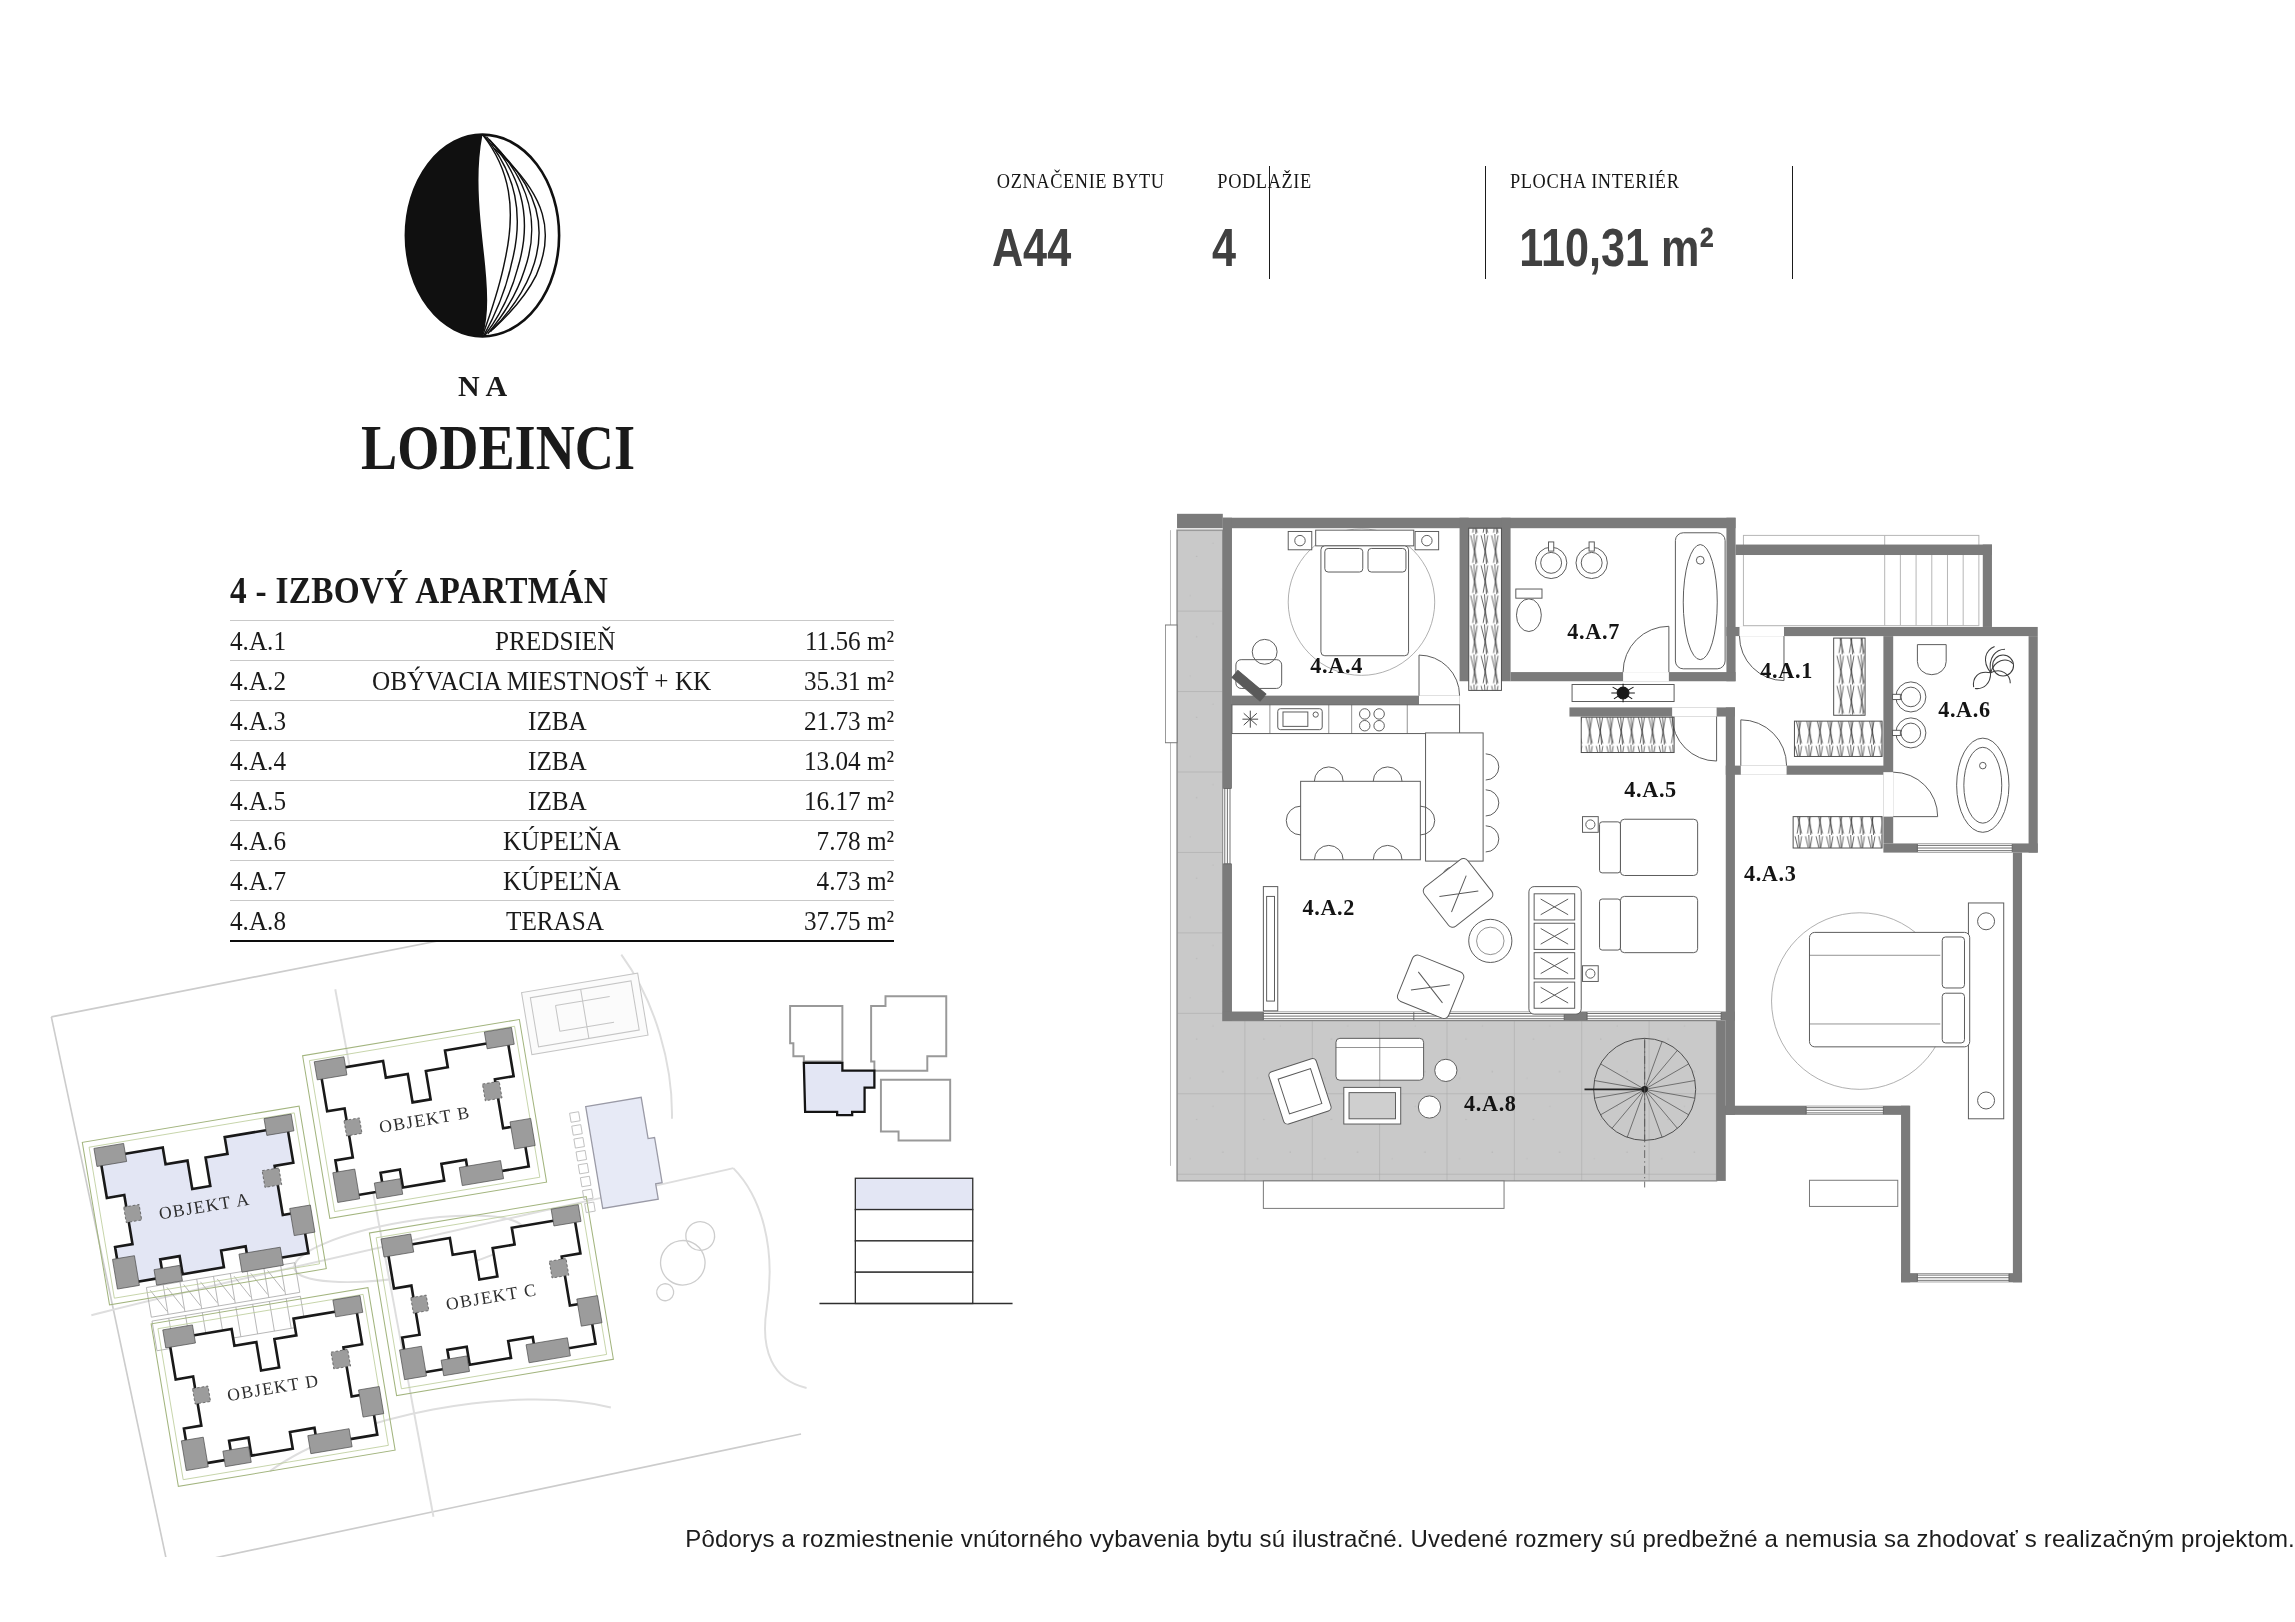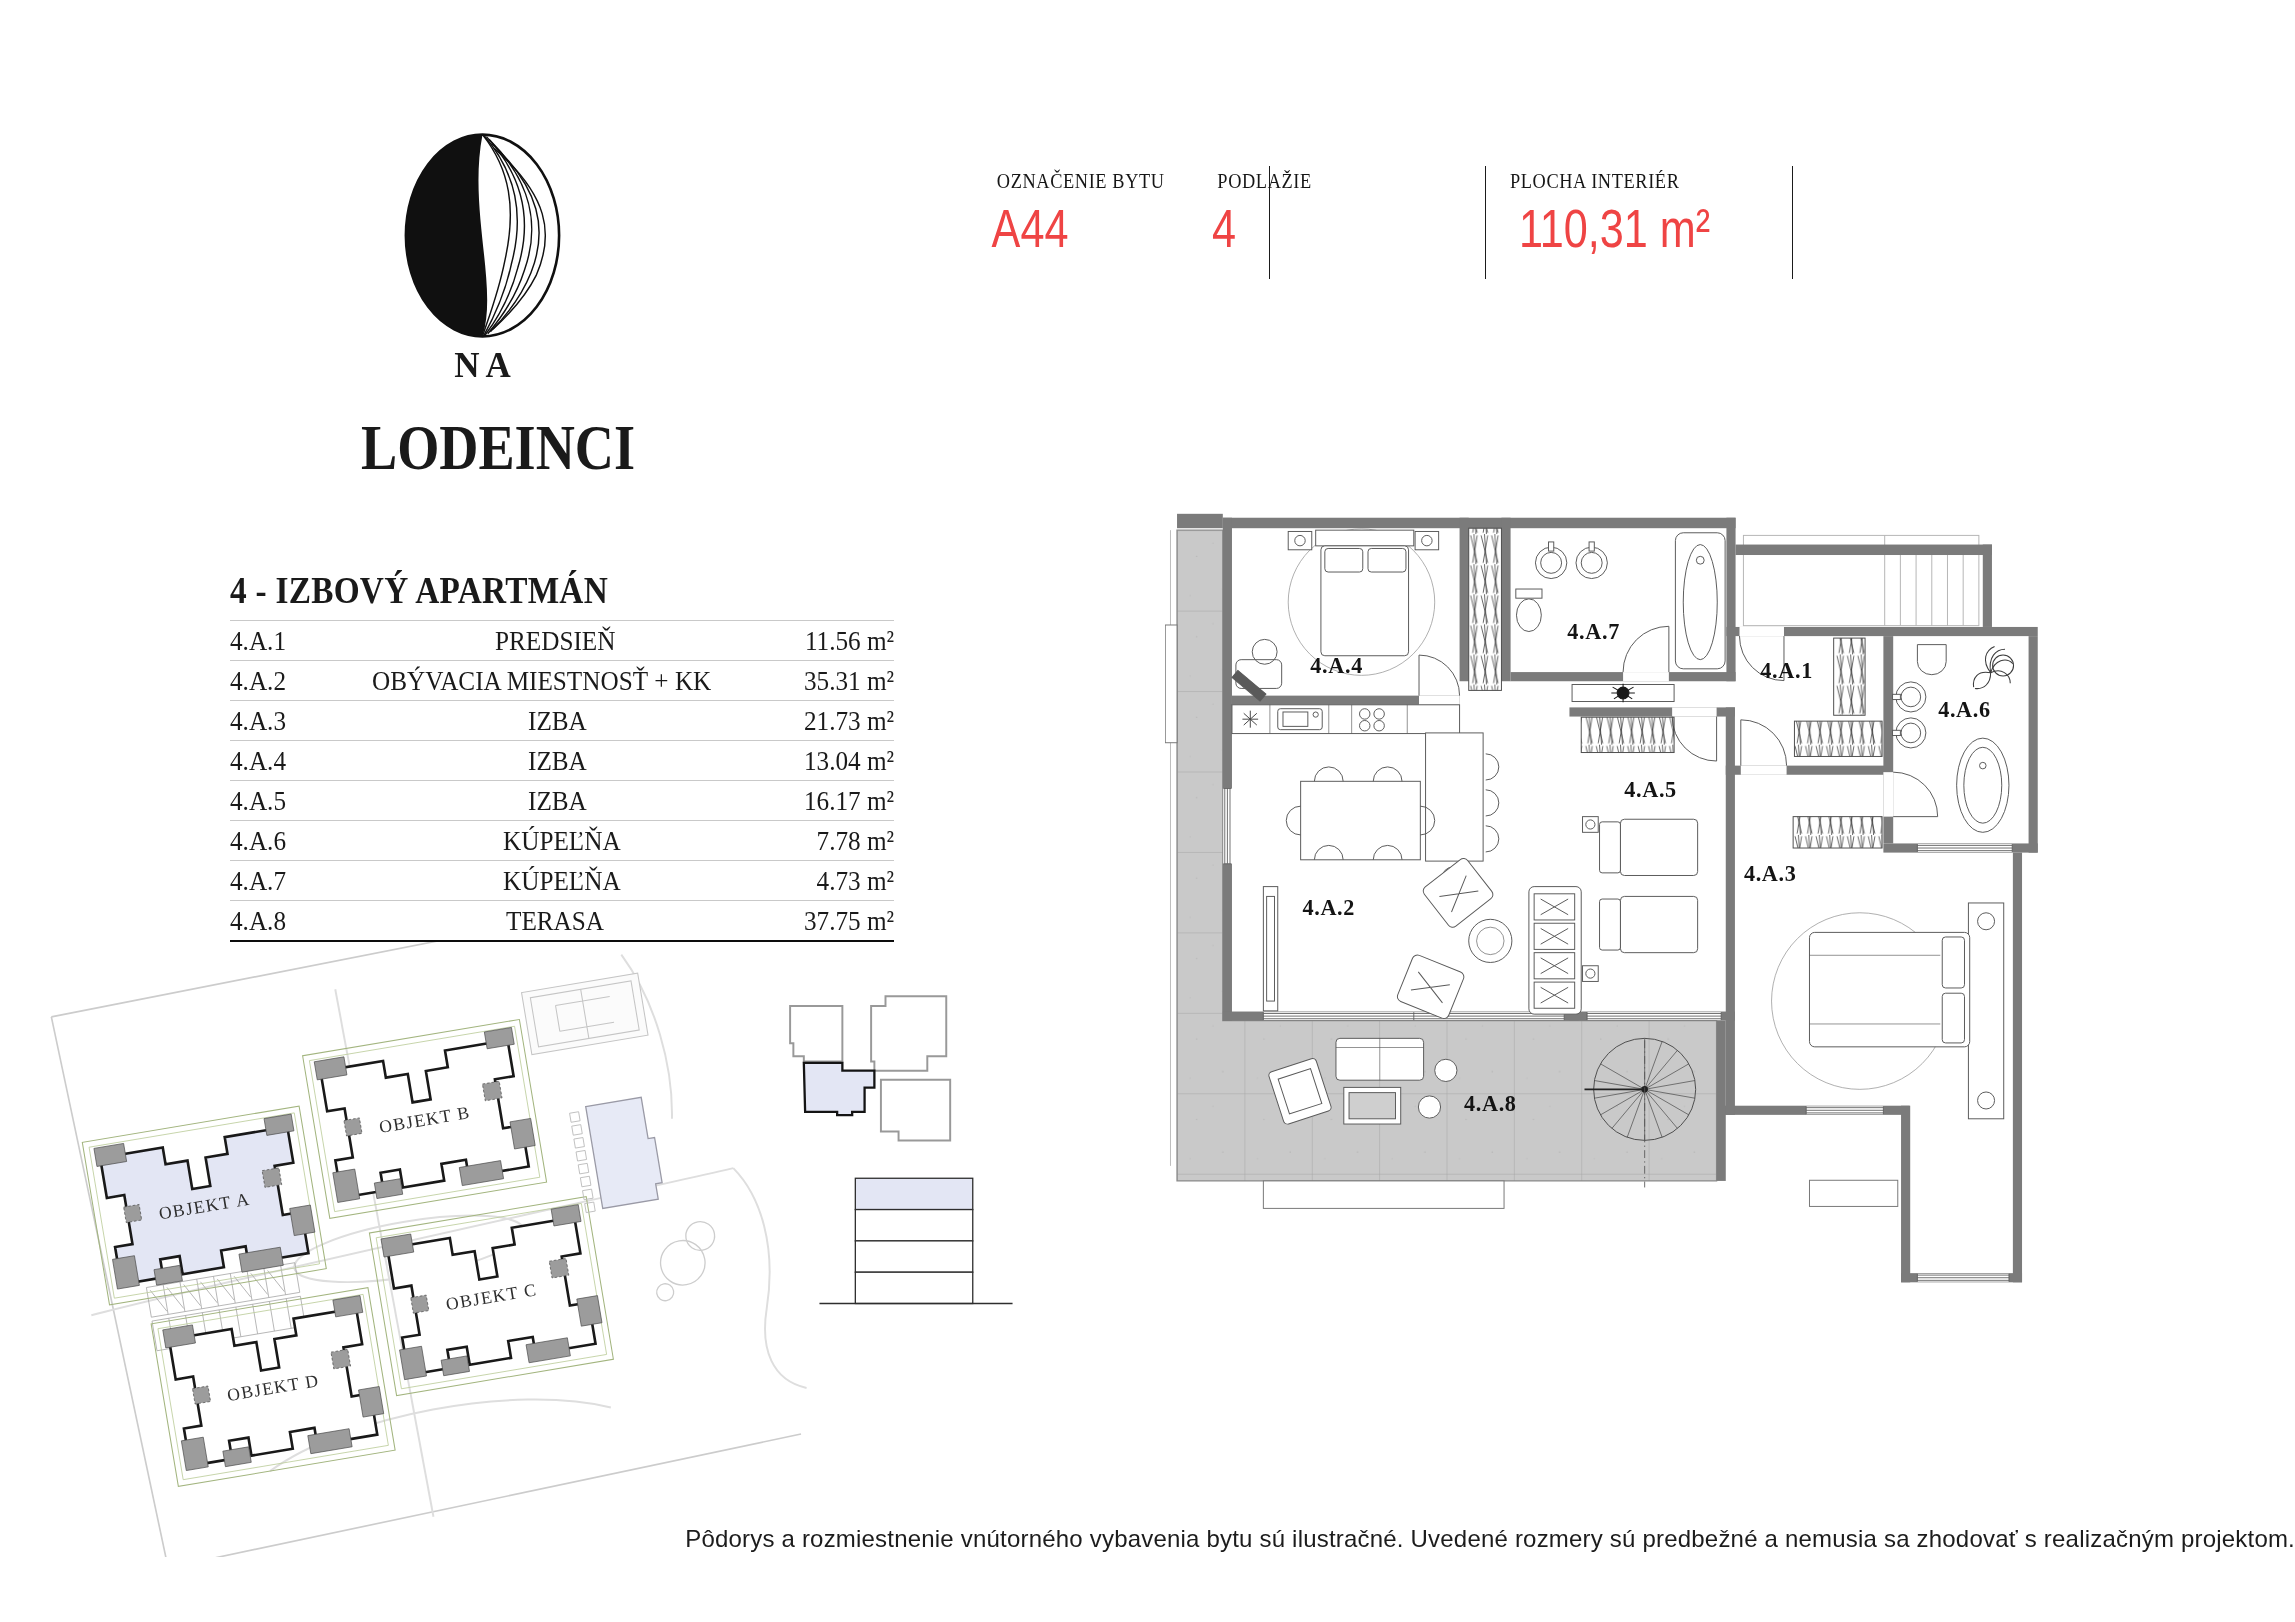--- a/index.html
+++ b/index.html
@@ -4,29 +4,29 @@
 <style>
   html,body{margin:0;padding:0;background:#e8e8e8;}
   .page{position:relative;width:2295px;height:1623px;background:#ffffff;overflow:hidden;
         font-family:"Liberation Serif",serif;color:#1a1a1a;}
   .abs{position:absolute;}
   .cond{display:inline-block;transform:scaleX(.85);transform-origin:center center;white-space:nowrap;}
   .condL{display:inline-block;transform:scaleX(.9);transform-origin:left center;white-space:nowrap;}
   .condR{display:inline-block;transform:scaleX(.9);transform-origin:right center;white-space:nowrap;}
 
   
-  .logo-na{left:400px;top:346px;width:165px;text-align:center;font-size:35px;letter-spacing:5.9px;
+  .logo-na{left:400px;top:369px;width:165px;text-align:center;font-size:30px;letter-spacing:5.9px;
            text-indent:5.9px;font-weight:600;}
   .logo-name{left:361px;top:412px;font-size:63px;font-weight:bold;letter-spacing:0px;}
   .logo-name .condL{transform:scaleX(.86);}
 
   
   .hcol{top:164px;height:118px;text-align:left;}
   .hlabel{display:block;font-size:21.6px;letter-spacing:0.7px;margin-top:5.2px;color:#161616;}
-  .hvalue{display:block;font-family:"Liberation Sans",sans-serif;font-size:54px;color:#ef4444;margin-top:3px;}
+  .hvalue{display:block;font-family:"Liberation Sans",sans-serif;font-size:54px;color:#404040;margin-top:22px;font-weight:bold;}
   .hvalue .cond{transform:scaleX(.8);}
   .hdiv{top:166px;width:1.3px;height:113px;background:#1b1b1b;}
 
   
   .tbl-title{left:230px;top:569px;font-size:37px;font-weight:bold;letter-spacing:0.3px;}
   .tbl{left:230px;top:620px;width:664px;border-bottom:2.6px solid #0d0d0d;}
   .trow{display:flex;align-items:center;height:39px;border-top:1.3px solid #c9c9c9;font-size:28px;}
   .tcode{width:98px;flex:0 0 auto;}
   .tname{flex:1 1 auto;text-align:center;}
   .tarea{flex:0 0 auto;}

